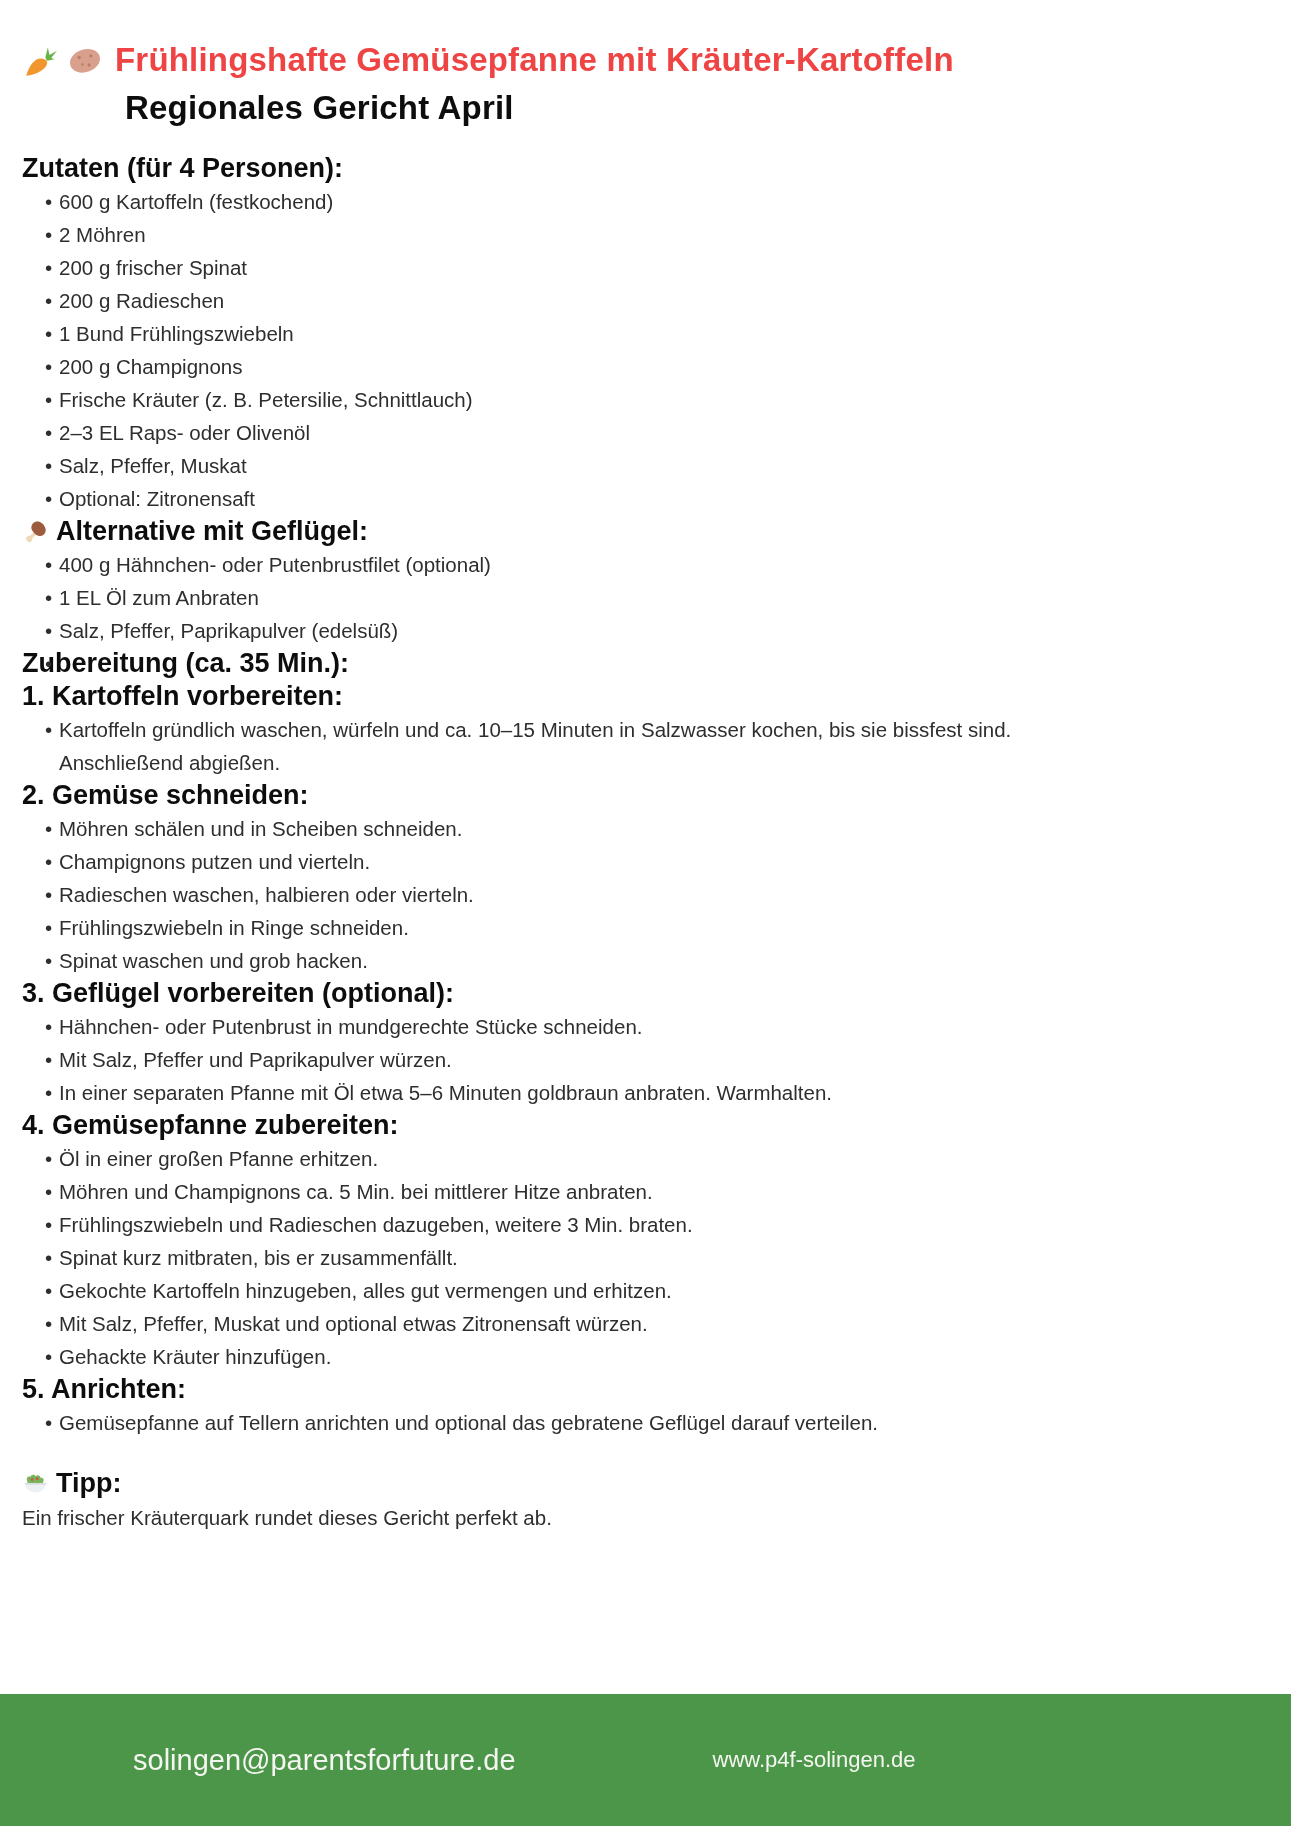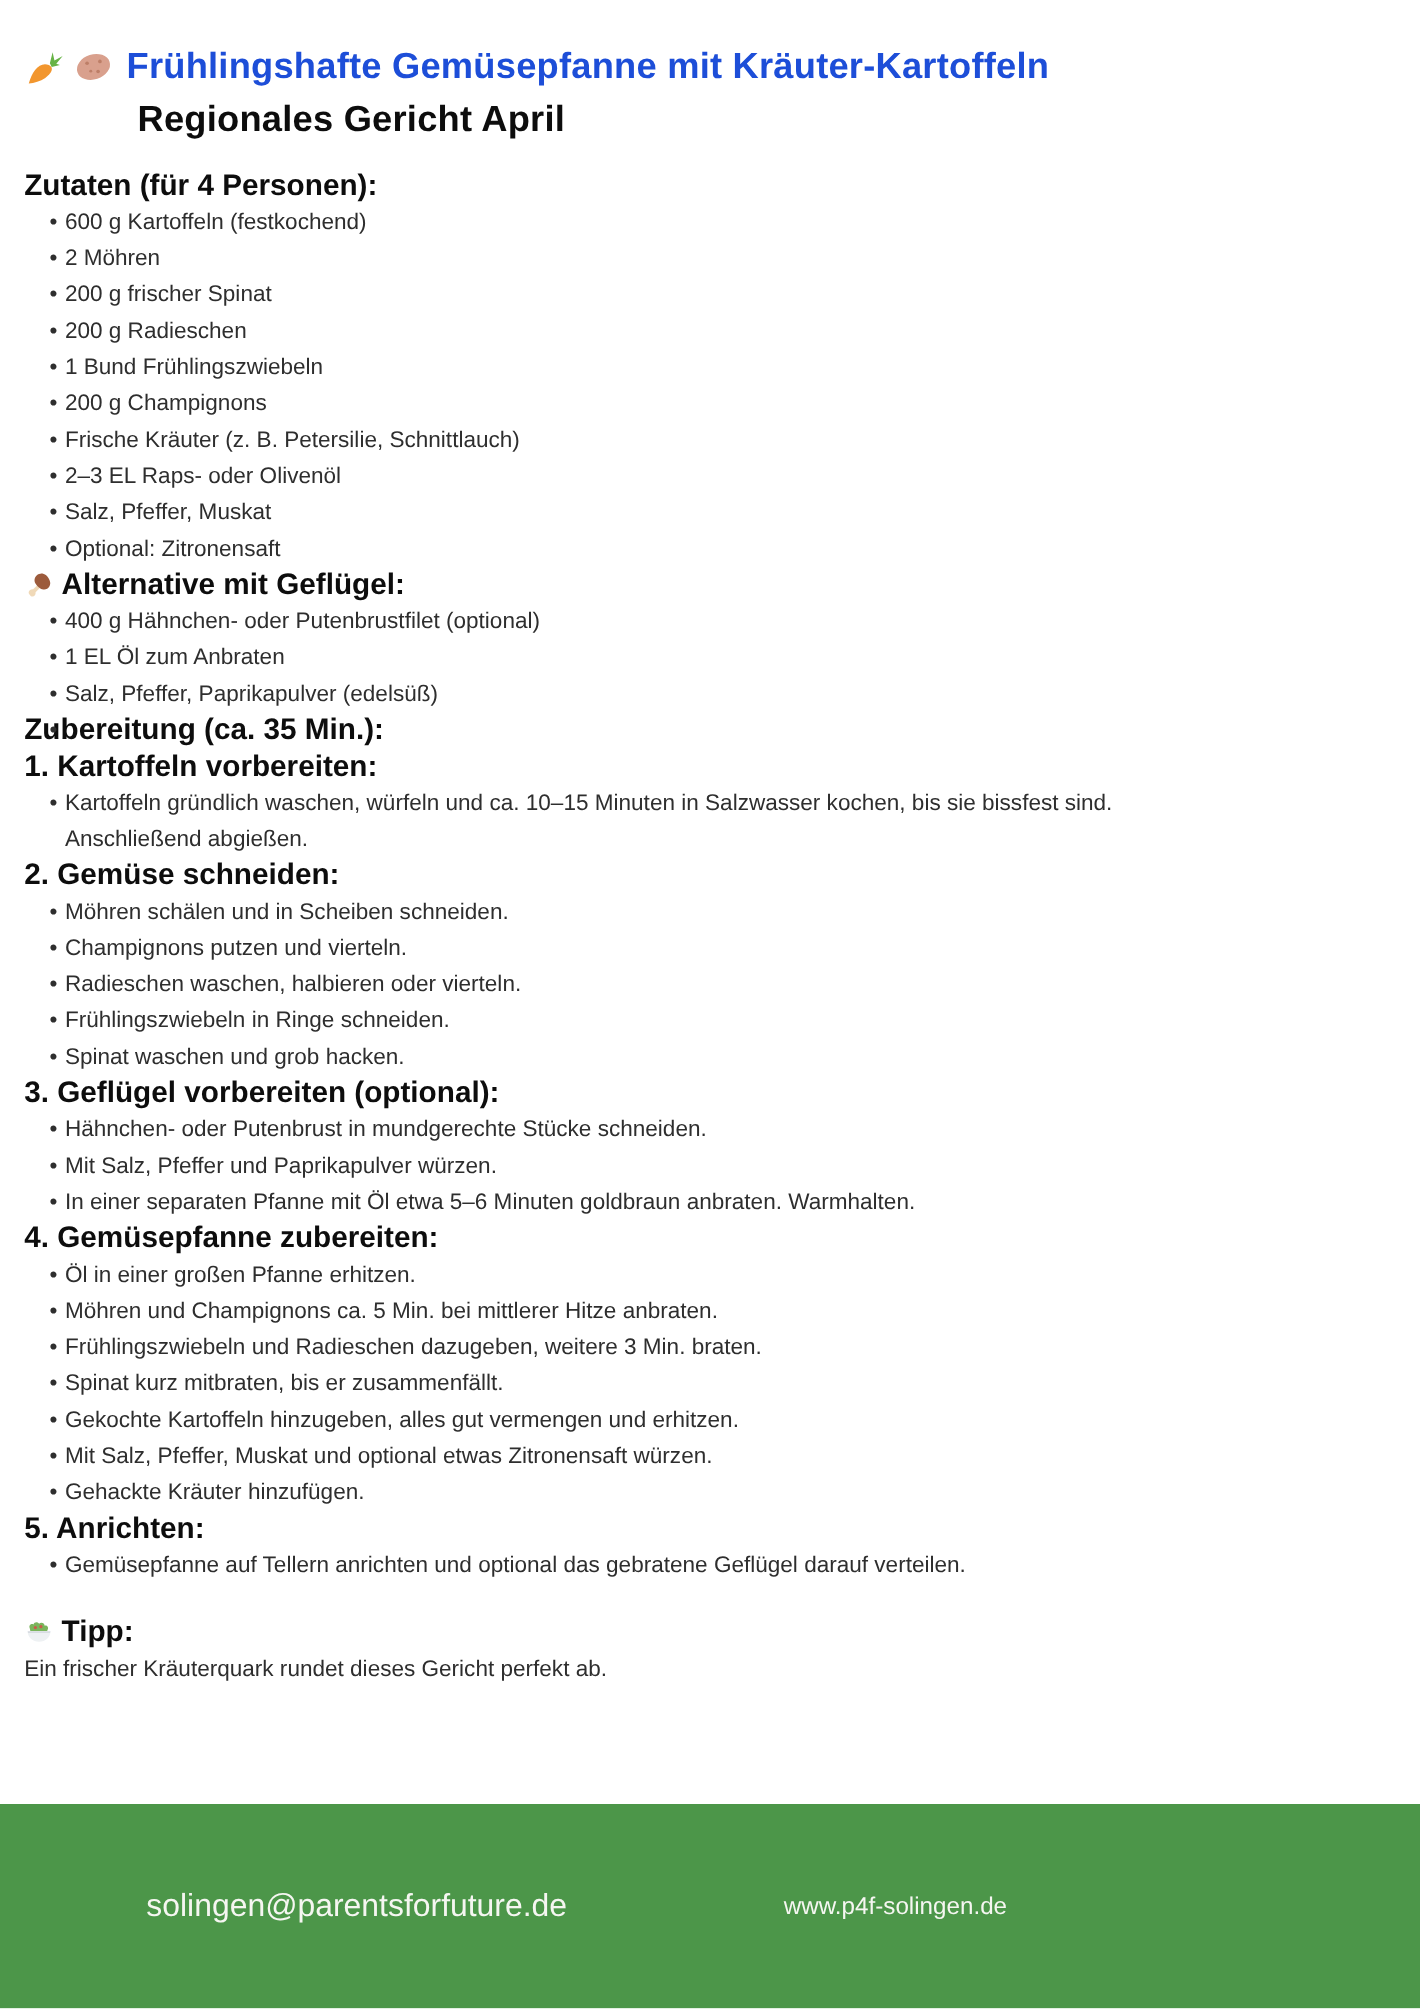--- a/index.html
+++ b/index.html
@@ -10,21 +10,21 @@
     background:#ffffff;
     overflow:hidden;
     font-family:"Liberation Sans","DejaVu Sans",sans-serif;
     color:#2e2e2e;
   }
   .content { padding:36px 20px 0 22px; width:1100px; }
 
   
   .title-line1 {
     display:flex; align-items:center;
-    font-size:33px; font-weight:700; line-height:48px; color:#1d4ed8;
+    font-size:33px; font-weight:700; line-height:48px; color:#ef4444;
     letter-spacing:0.2px;
   }
   .title-icons { display:inline-flex; align-items:center; gap:3px; margin-right:10px; }
   .title-line2 {
     font-size:33px; font-weight:700; line-height:48px; color:#0d0d0d;
     margin-left:103px; letter-spacing:0.2px;
   }
 
   
   .icon { display:inline-flex; align-items:center; justify-content:center; }
@@ -52,21 +52,21 @@
     color:#2e2e2e;
   }
   .paragraph {
     display:flex; align-items:center; gap:4px;
     font-size:20.5px; line-height:36px; color:#2e2e2e;
   }
 
   
   .footer {
     position:absolute; left:0; bottom:0;
-    width:100%; height:186px;
+    width:100%; height:132px;
     display:flex; align-items:center;
   }
   .footer-email { margin-left:133px; font-size:29px; }
   .footer-website { margin-left:197px; font-size:22px; }
 </style>
 </head>
 <body>
 
 <div class="page">
   <div class="content">

